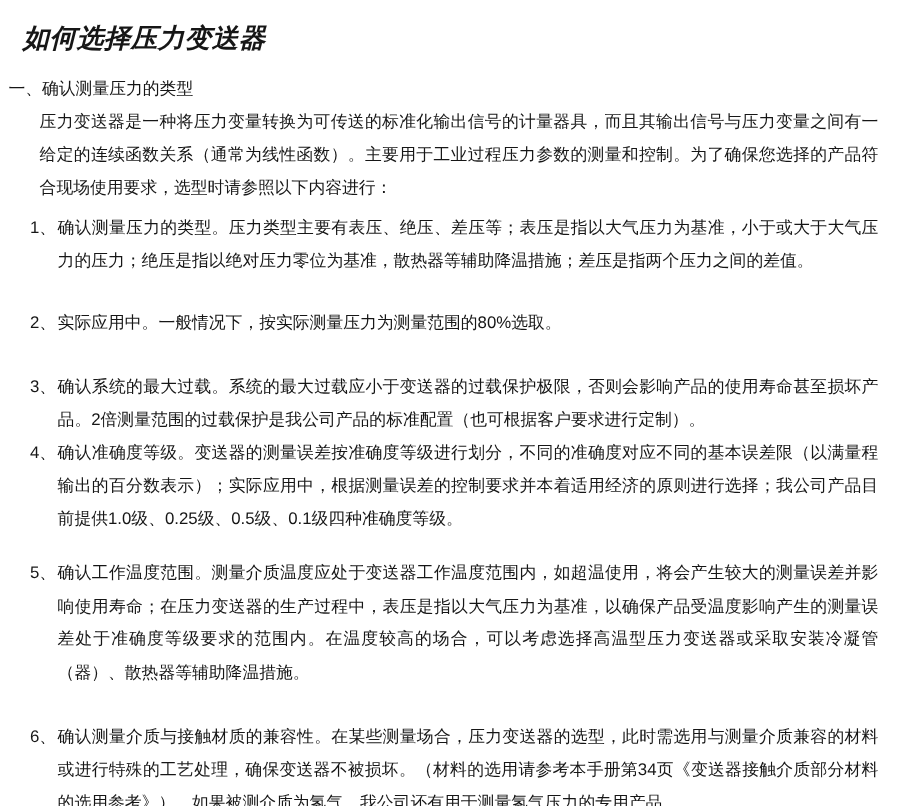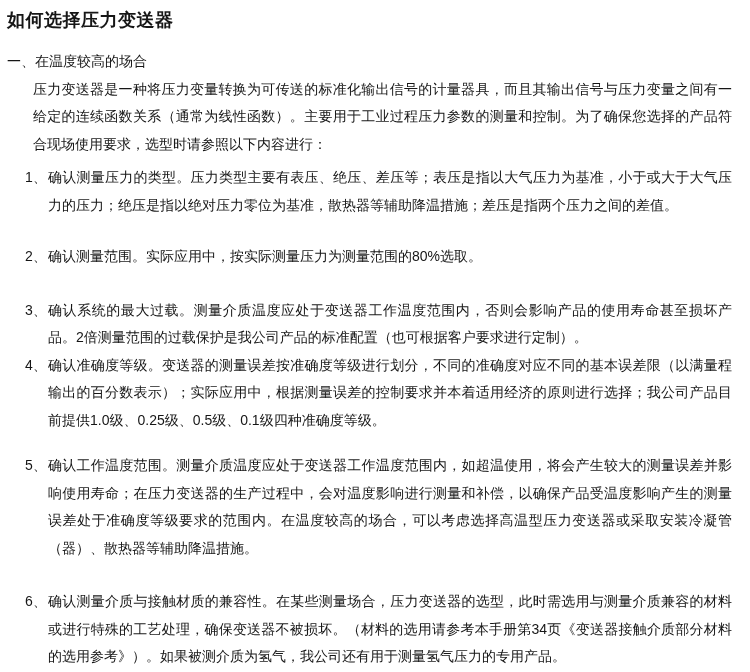--- a/index.html
+++ b/index.html
@@ -14,25 +14,26 @@
     font-family: "Liberation Sans", sans-serif;
     color: #161616;
   }
   .page {
     box-sizing: border-box;
     width: 750px;
     height: 672px;
     padding: 5px 18px 0 7px;
   }
   .doc-title {
-    margin: 0;
-    font-size: 18px;
+    margin: 12px;
+    font-size: 22px;
     line-height: 30px;
     font-weight: bold;
     letter-spacing: 0.5px;
+    font-style: italic;
   }
   .heading-row {
     display: flex;
     margin-top: 13px;
     font-size: 14px;
     line-height: 27.5px;
   }
   .heading-num {
     flex: 0 0 26px;
   }
@@ -66,48 +67,48 @@
 </style>
 </head>
 <body>
 
 <div class="page">
 
   <h1 class="doc-title">如何选择压力变送器</h1>
 
   <div class="heading-row">
     <span class="heading-num">一、</span>
-    <span class="heading-text">在温度较高的场合</span>
+    <span class="heading-text">确认测量压力的类型</span>
   </div>
 
   <p class="intro">压力变送器是一种将压力变量转换为可传送的标准化输出信号的计量器具，而且其输出信号与压力变量之间有一给定的连续函数关系（通常为线性函数）。主要用于工业过程压力参数的测量和控制。为了确保您选择的产品符合现场使用要求，选型时请参照以下内容进行：</p>
 
   <div class="item gap-first">
     <span class="inum">1、</span>
     <span class="itext">确认测量压力的类型。压力类型主要有表压、绝压、差压等；表压是指以大气压力为基准，小于或大于大气压力的压力；绝压是指以绝对压力零位为基准，散热器等辅助降温措施；差压是指两个压力之间的差值。</span>
   </div>
 
   <div class="item gap-one">
     <span class="inum">2、</span>
-    <span class="itext">确认测量范围。实际应用中，按实际测量压力为测量范围的80%选取。</span>
+    <span class="itext">实际应用中。一般情况下，按实际测量压力为测量范围的80%选取。</span>
   </div>
 
   <div class="item gap-blank">
     <span class="inum">3、</span>
-    <span class="itext">确认系统的最大过载。测量介质温度应处于变送器工作温度范围内，否则会影响产品的使用寿命甚至损坏产品。2倍测量范围的过载保护是我公司产品的标准配置（也可根据客户要求进行定制）。</span>
+    <span class="itext">确认系统的最大过载。系统的最大过载应小于变送器的过载保护极限，否则会影响产品的使用寿命甚至损坏产品。2倍测量范围的过载保护是我公司产品的标准配置（也可根据客户要求进行定制）。</span>
   </div>
 
   <div class="item gap-none">
     <span class="inum">4、</span>
     <span class="itext">确认准确度等级。变送器的测量误差按准确度等级进行划分，不同的准确度对应不同的基本误差限（以满量程输出的百分数表示）；实际应用中，根据测量误差的控制要求并本着适用经济的原则进行选择；我公司产品目前提供1.0级、0.25级、0.5级、0.1级四种准确度等级。</span>
   </div>
 
   <div class="item gap-mid">
     <span class="inum">5、</span>
-    <span class="itext">确认工作温度范围。测量介质温度应处于变送器工作温度范围内，如超温使用，将会产生较大的测量误差并影响使用寿命；在压力变送器的生产过程中，会对温度影响进行测量和补偿，以确保产品受温度影响产生的测量误差处于准确度等级要求的范围内。在温度较高的场合，可以考虑选择高温型压力变送器或采取安装冷凝管（器）、散热器等辅助降温措施。</span>
+    <span class="itext">确认工作温度范围。测量介质温度应处于变送器工作温度范围内，如超温使用，将会产生较大的测量误差并影响使用寿命；在压力变送器的生产过程中，表压是指以大气压力为基准，以确保产品受温度影响产生的测量误差处于准确度等级要求的范围内。在温度较高的场合，可以考虑选择高温型压力变送器或采取安装冷凝管（器）、散热器等辅助降温措施。</span>
   </div>
 
   <div class="item gap-blank">
     <span class="inum">6、</span>
     <span class="itext">确认测量介质与接触材质的兼容性。在某些测量场合，压力变送器的选型，此时需选用与测量介质兼容的材料或进行特殊的工艺处理，确保变送器不被损坏。（材料的选用请参考本手册第34页《变送器接触介质部分材料的选用参考》）。如果被测介质为氢气，我公司还有用于测量氢气压力的专用产品。</span>
   </div>
 
 </div>
 
 </body></html>

